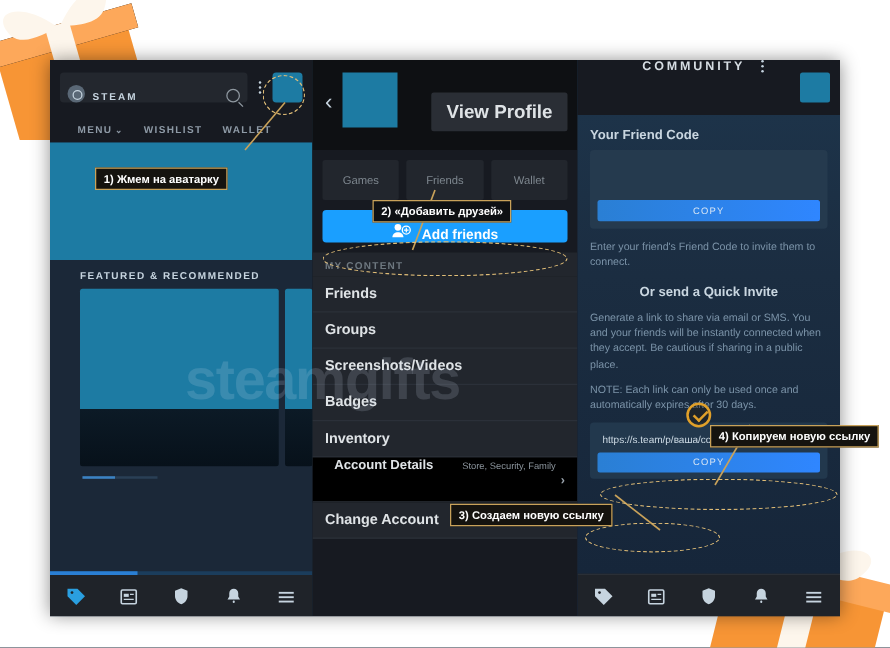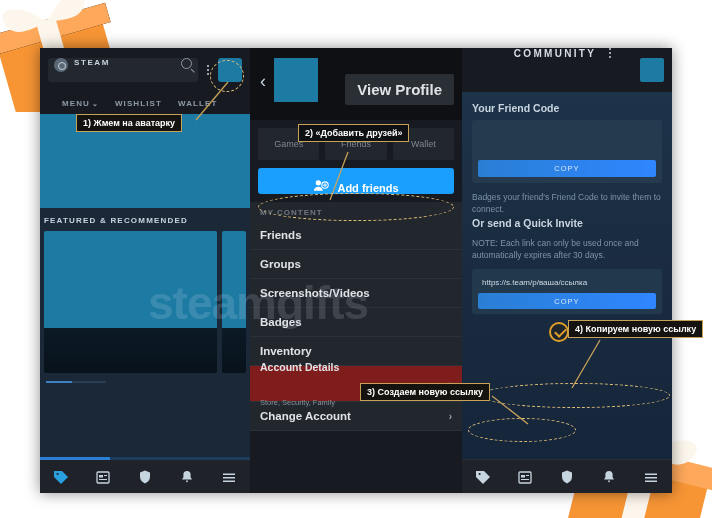--- a/index.html
+++ b/index.html
@@ -38,21 +38,21 @@
   #col-right  { left: 422px; width: 210px; background: #182534; }
 
   
   .l-topbar {
     height: 44px; background: #171a21;
     display: flex; align-items: center; padding: 0 8px;
     position: relative;
   }
   .searchbox {
     flex: 1; height: 24px; background: #23272e; border-radius: 3px;
-    display: flex; align-items: flex-start; padding: 0 6px; gap: 6px;
+    display: flex; align-items: flex-end; padding: 0 6px; gap: 6px;
   }
   .steam-logo {
     width: 14px; height: 14px; border-radius: 50%;
     background: #5a6876; position: relative; flex: none;
   }
   .steam-logo::after {
     content: ""; position: absolute; left: 4px; top: 4px;
     width: 6px; height: 6px; border-radius: 50%;
     border: 1.5px solid #c6d4df;
   }
@@ -76,21 +76,21 @@
   .l-menu {
     height: 22px; background: #171a21;
     display: flex; align-items: center; gap: 16px; padding-left: 22px;
     font-size: 8px; letter-spacing: 1.1px; color: #8e9aa6; font-weight: bold;
   }
   .l-menu .chev { font-size: 7px; margin-left: 2px; }
 
   .l-hero {
     height: 94px; background: #1d7ba3;
   }
-  .l-featwrap { padding: 8px 0 0 4px; background: #1b2838; height: 180px; }
+  .l-featwrap { padding: 8px 0 0 24px; background: #1b2838; height: 180px; }
   .feat-title {
     font-size: 8px; color: #c6d4df; letter-spacing: 1.2px; font-weight: bold;
     margin-bottom: 6px; text-transform: uppercase;
   }
   .feat-row { display: flex; gap: 5px; }
   .feat-card {
     width: 173px; height: 142px; border-radius: 2px; overflow: hidden;
     background: linear-gradient(#1d7ba3 0%, #1d7ba3 68%, #0c1a26 68%, #07111a 100%);
   }
   .feat-card.small { width: 24px; }
@@ -144,22 +144,22 @@
   .m-sect {
     font-size: 8px; color: #6e7880; letter-spacing: 1px; font-weight: bold;
     padding: 6px 10px 4px 10px; background: #22262d;
   }
   .m-list { background: #22262d; }
   .m-item {
     height: 29px; display: flex; align-items: center; padding: 0 10px;
     color: #dfe3e6; font-size: 11.5px; font-weight: bold;
     border-bottom: 1px solid #2b3039;
   }
-  .m-item.sub { height: 36px; flex-direction: column; align-items: flex-start;
-    justify-content: center; position: relative; background:#7f1d1d;gap:23px; }
+  .m-item.sub { height: 36px; flex-direction: row; align-items: flex-start;
+    justify-content: center; position: relative; background:#000000;gap:23px; }
   .m-item.sub .t { font-size: 10.5px; }
   .m-item.sub .s { font-size: 7.5px; color: #8a939b; font-weight: normal; margin-top: 2px; }
   .m-item .arrow { margin-left: auto; color: #9aa4ad; font-size: 10px; font-weight: bold; }
 
   
   .r-top {
     height: 44px; background: #171a21;
     display: flex; align-items: flex-start; justify-content: center;
     position: relative;
   }
@@ -187,21 +187,21 @@
   }
   .r-p {
     color: #7b93a8; font-size: 8.5px; line-height: 1.45; margin-top: 8px;
   }
   .r-input {
     margin-top: 6px; height: 24px; background: #1b2c3d;
     border: 1px solid #2e4459; border-radius: 2px;
     display: flex; align-items: center; padding: 0 8px;
     color: #6b8299; font-size: 8.5px;
   }
-  .r-h2 { color: #c9d6e0; font-size: 10.5px; font-weight: bold; margin-top: 1px; }
+  .r-h2 { color: #c9d6e0; font-size: 10.5px; font-weight: bold; margin-top: 12px; text-align: center; }
   .r-linkbox {
     margin-top: 8px; background: #22384d; border-radius: 3px; padding: 5px 6px;
   }
   .r-url { color: #cfdce6; font-size: 8px; padding: 4px 4px 6px 4px; }
   .btn-copy2 {
     height: 16px; border-radius: 2px;
     background: linear-gradient(90deg,#2a7fd4,#2f86ff);
     color: #d8e6f5; font-size: 7.5px; letter-spacing: 1px;
     display: flex; align-items: center; justify-content: center;
   }
@@ -221,24 +221,24 @@
   }
 
   
   .overlay { position: absolute; left:0; top:0; width: 712px; height: 518px;
     pointer-events: none; z-index: 20; }
   .tip {
     position: absolute;
     background: #15130f; color: #ffffff;
     border: 1px solid #c9a25a;
     font-size: 9px; font-weight: bold;
-    padding: 3px 6px; white-space: nowrap;
+    padding: 3px 6px; white-space: nowrap; margin-top: 20px;
   }
   #tip1 { left: 76px; top: 114px; }
-  #tip2 { left: 298px; top: 124px; background:#0e1013; border-color:#c9a25a; }
+  #tip2 { left: 298px; top: 140px; background:#0e1013; border-color:#c9a25a; }
   #tip3 { left: 360px; top: 383px; }
   #tip4 { left: 568px; top: 320px; }
 
   .ell {
     position: absolute; border: 1.4px dashed #e0bd77;
     border-radius: 50%;
   }
   #ell-avatar { left: 210px; top: 60px; width: 34px; height: 32px; }
   #ell-add    { left: 258px; top: 193px; width: 196px; height: 28px; }
   #ell-copy   { left: 480px; top: 383px; width: 190px; height: 25px; }
@@ -417,24 +417,25 @@
     </div>
 
     <div class="r-body">
       <div class="r-h">Your Friend Code</div>
 
       <div class="r-codebox">
         <div class="r-codefield"></div>
         <div class="btn-copy">COPY</div>
       </div>
 
-      <div class="r-p">Badges your friend's Friend Code to invite them to connect.</div>
+      <div class="r-p">Enter your friend's Friend Code to invite them to connect.</div>
 
 
       <div class="r-h2">Or send a Quick Invite</div>
+      <div class="r-p">Generate a link to share via email or SMS. You and your friends will be instantly connected when they accept. Be cautious if sharing in a public place.</div>
       <div class="r-p">NOTE: Each link can only be used once and automatically expires after 30 days.</div>
 
       <div class="r-linkbox">
         <div class="r-url">https://s.team/p/ваша/ссылка</div>
         <div class="btn-copy2">COPY</div>
       </div>
 
     </div>
 
     <div class="navbar">

